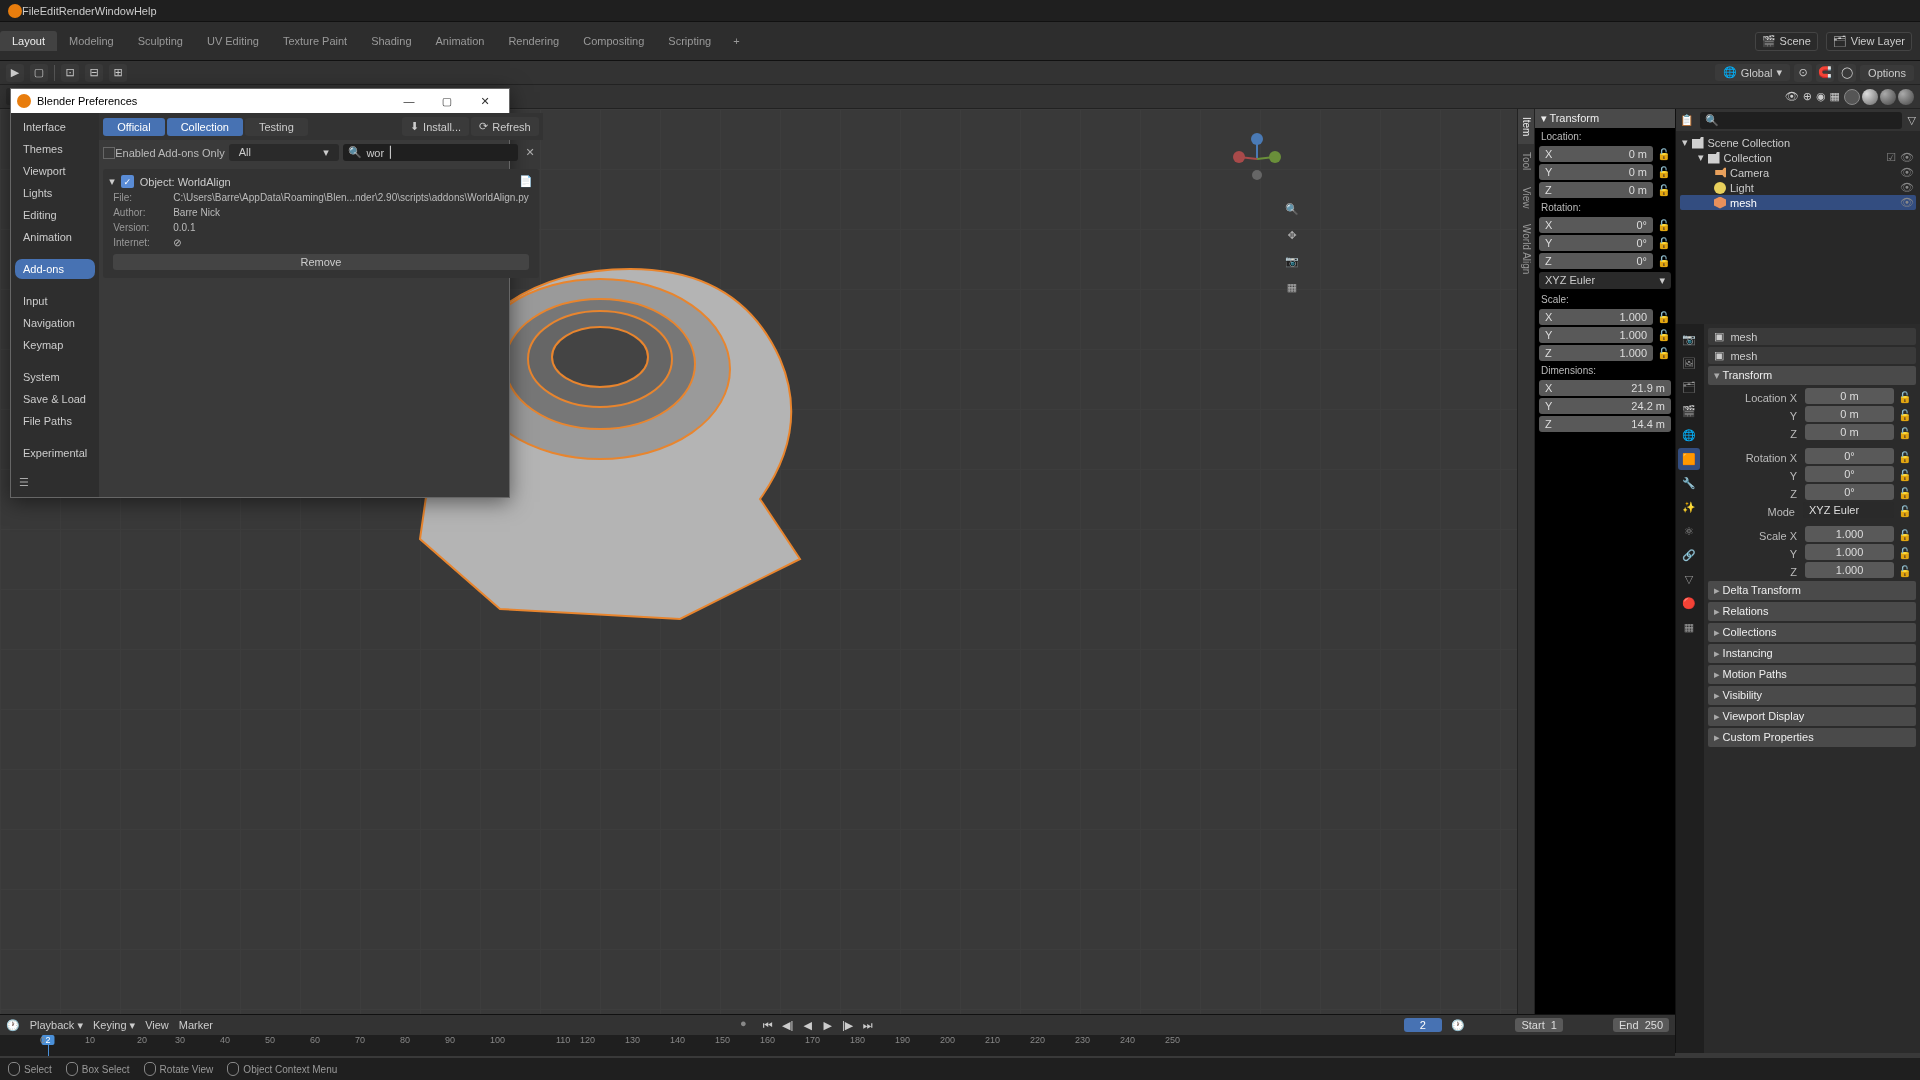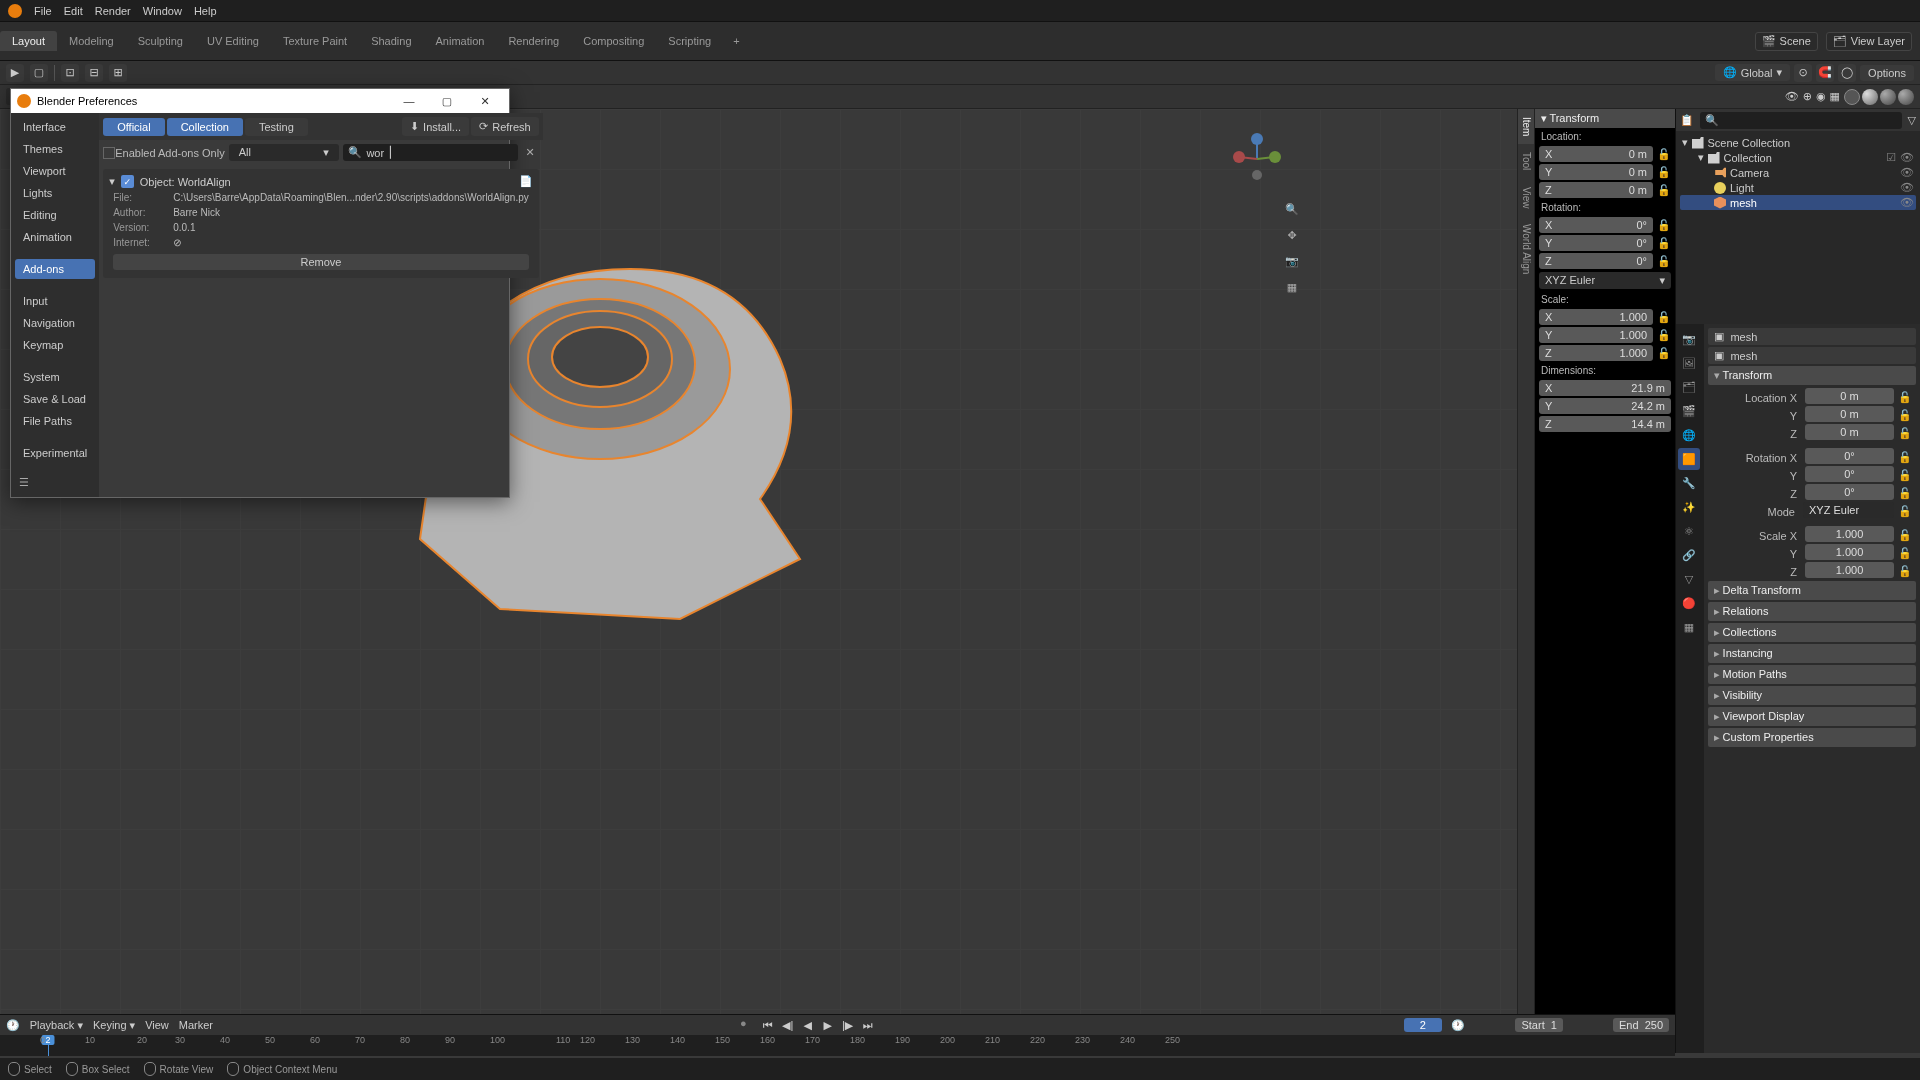--- a/index.html
+++ b/index.html
@@ -1,19 +1,19 @@
 <!DOCTYPE html>
 <html><head>
 <meta charset="utf-8">
 <style>
 * { margin: 0; padding: 0; box-sizing: border-box; font-family: sans-serif; user-select: none; }
 body { background: #393939; color: #ccc; font-size: 11px; width: 1920px; height: 1080px; overflow: hidden; position: relative; }
 
 
-.top-menu { height: 22px; background: #1f1f1f; display: flex; align-items: center; padding: 0 8px; gap: 12px; border-bottom: 1px solid #111; }
+.top-menu { height: 22px; background: #1f1f1f; display: flex; align-items: center; padding: 0 8px; gap: 0; border-bottom: 1px solid #111; }
 .top-menu .logo { width: 14px; height: 14px; background: #e87d0d; border-radius: 50%; }
 .top-menu .menu-item { color: #ccc; cursor: pointer; }
 
 
 .workspace-tabs { height: 39px; background: #2d2d2d; display: flex; align-items: center; border-bottom: 1px solid #111; }
 .workspace-tabs .tab { padding: 4px 12px; color: #999; cursor: pointer; }
 .workspace-tabs .tab.active { background: #424242; color: #eee; border-radius: 3px 3px 0 0; }
 .workspace-tabs .plus { padding: 4px 10px; color: #999; cursor: pointer; }
 .workspace-tabs .right { margin-left: auto; display: flex; gap: 8px; align-items: center; padding-right: 8px; }
 .scene-select { background: #2a2a2a; border: 1px solid #444; padding: 2px 6px; border-radius: 3px; color: #ccc; display: inline-flex; align-items: center; gap: 4px; }
@@ -92,21 +92,21 @@
 
 
 .prefs-window { position: absolute; left: 10px; top: 88px; width: 500px; height: 410px; background: #3a3a3a; border: 1px solid #666; box-shadow: 0 4px 20px rgba(0,0,0,0.5); display: flex; flex-direction: column; }
 .prefs-title { height: 24px; background: #fff; color: #000; display: flex; align-items: center; padding: 0 6px; gap: 6px; }
 .prefs-title .ico { width: 14px; height: 14px; background: #e87d0d; border-radius: 50%; }
 .prefs-title .wbtns { margin-left: auto; display: flex; gap: 2px; }
 .prefs-title .wbtn { width: 36px; height: 20px; display: flex; align-items: center; justify-content: center; cursor: pointer; color: #333; }
 .prefs-body { flex: 1; display: flex; background: #3a3a3a; }
 .prefs-side { width: 120px; background: #2e2e2e; display: flex; flex-direction: column; padding: 4px; gap: 2px; }
 .prefs-side .sitem { padding: 4px 8px; color: #ccc; border-radius: 3px; cursor: pointer; }
-.prefs-side .sitem.active { background: #4772b3; color: #fff; }
+.prefs-side .sitem.active { background: #4772b3; color: #fff; border-radius: 7px; }
 .prefs-side .spacer { height: 8px; }
 .prefs-side .hamburger { margin-top: auto; padding: 4px; color: #aaa; cursor: pointer; }
 .prefs-main { flex: 1; display: flex; flex-direction: column; }
 .prefs-toolbar { display: flex; gap: 2px; padding: 4px; align-items: center; background: #333; }
 .prefs-toolbar .tabbtn { padding: 3px 14px; background: #3a3a3a; border-radius: 3px; color: #ccc; cursor: pointer; }
 .prefs-toolbar .tabbtn.active { background: #4772b3; color: #fff; }
 .prefs-toolbar .ibtn { padding: 3px 8px; background: #3a3a3a; border-radius: 3px; color: #ccc; cursor: pointer; display: inline-flex; align-items: center; gap: 4px; }
 .prefs-filter { display: flex; gap: 4px; padding: 4px; align-items: center; }
 .prefs-filter .chk { display: flex; align-items: center; color: #bbb; }
 .prefs-filter .dd { background: #2a2a2a; padding: 2px 10px; border-radius: 3px; color: #ccc; flex: 0 0 110px; display: flex; justify-content: space-between; }

